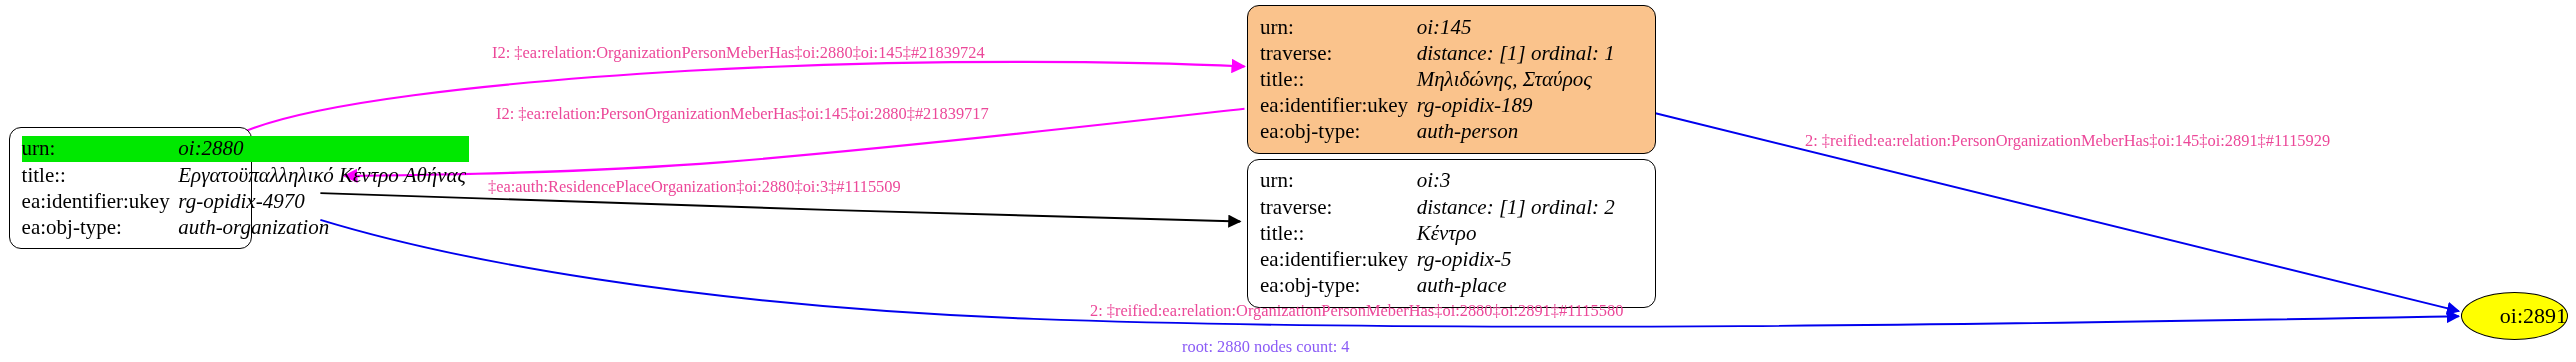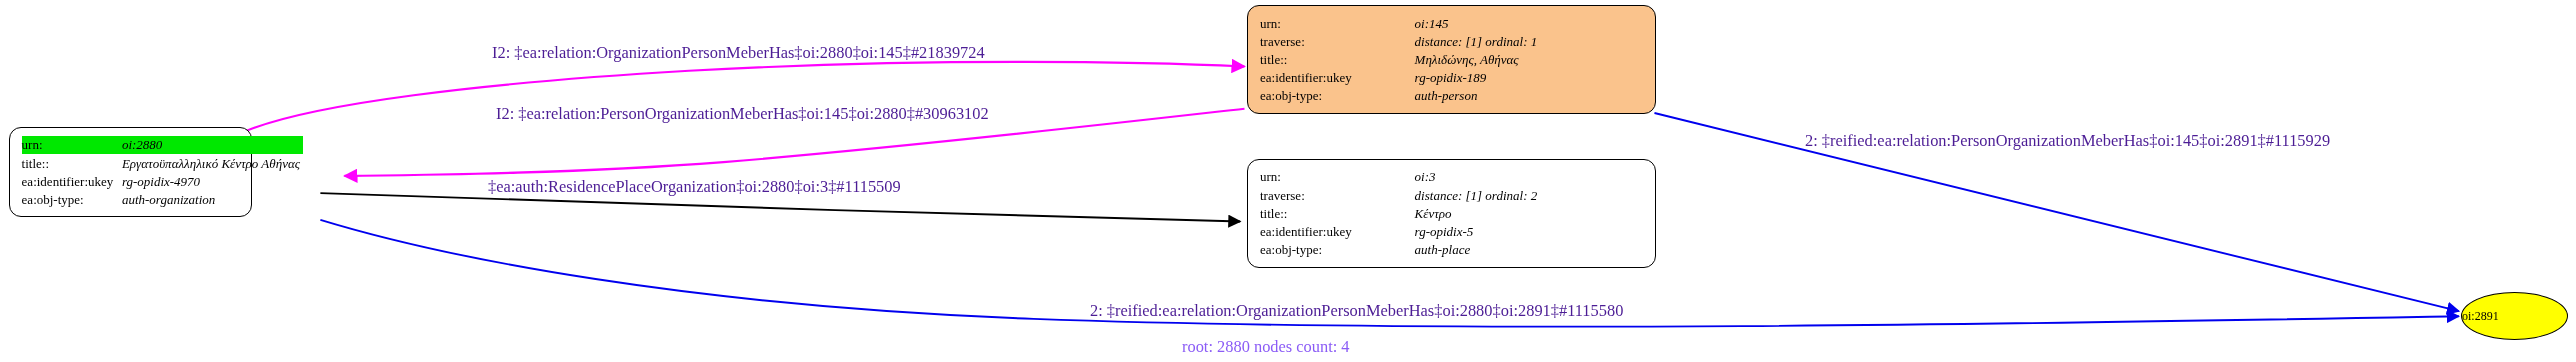--- a/index.html
+++ b/index.html
@@ -29,21 +29,21 @@
     border-radius: 12px;
     background: #ffffff;
     padding: 7.8px 12px 7.8px 12px;
   }
   .node-box.orange {
     background: #fac38c;
   }
   .rec-table {
     border-collapse: collapse;
     border-spacing: 0;
-    font-size: 13px;
+    font-size: 21px;
     line-height: 1.0;
     color: #000000;
   }
   .rec-table td {
     padding: 2.6px 0 2.6px 0;
     white-space: nowrap;
     vertical-align: top;
   }
   .rec-table td.key {
     padding-right: 8.6px;
@@ -65,28 +65,28 @@
     width: 8.6px;
   }
   .ellipse-node {
     position: absolute;
     box-sizing: border-box;
     border: 1.7px solid #000000;
     border-radius: 50%;
     background: #ffff00;
     display: flex;
     align-items: center;
-    justify-content: flex-start;
-    font-size: 12px;
+    justify-content: flex-end;
+    font-size: 22px;
     color: #000000;
   }
   .edge-label {
     position: absolute;
     font-size: 16.4px;
-    color: #4c1d95;
+    color: #ec4899;
     white-space: nowrap;
   }
   .graph-caption {
     position: absolute;
     font-size: 16.4px;
     color: #8b5cf6;
     white-space: nowrap;
   }
 </style>
 </head>
@@ -149,21 +149,21 @@
         <tr>
       <td class="key">urn:</td>
       <td class="val">oi:145</td>
     </tr>
     <tr>
       <td class="key">traverse:</td>
       <td class="val">distance: [1]     ordinal: 1</td>
     </tr>
     <tr>
       <td class="key">title::</td>
-      <td class="val">Μηλιδώνης, Αθήνας</td>
+      <td class="val">Μηλιδώνης, Σταύρος</td>
     </tr>
     <tr>
       <td class="key">ea:identifier:ukey</td>
       <td class="val">rg-opidix-189</td>
     </tr>
     <tr>
       <td class="key">ea:obj-type:</td>
       <td class="val">auth-person</td>
     </tr>
   </tbody>
@@ -196,21 +196,21 @@
   </tbody>
     </table>
 </div>
 
 <div class="ellipse-node" id="node-2891" style="left:2461px; top:292px; width:107px; height:48px;">
   <span>oi:2891</span>
 </div>
 
 <div class="edge-label" style="left:492px; top:43px;">I2: ‡ea:relation:OrganizationPersonMeberHas‡oi:2880‡oi:145‡#21839724</div>
 
-<div class="edge-label" style="left:496px; top:104px;">I2: ‡ea:relation:PersonOrganizationMeberHas‡oi:145‡oi:2880‡#30963102</div>
+<div class="edge-label" style="left:496px; top:104px;">I2: ‡ea:relation:PersonOrganizationMeberHas‡oi:145‡oi:2880‡#21839717</div>
 
 <div class="edge-label" style="left:488px; top:177px;">‡ea:auth:ResidencePlaceOrganization‡oi:2880‡oi:3‡#1115509</div>
 
 <div class="edge-label" style="left:1805px; top:131px;">2: ‡reified:ea:relation:PersonOrganizationMeberHas‡oi:145‡oi:2891‡#1115929</div>
 
 <div class="edge-label" style="left:1090px; top:301px;">2: ‡reified:ea:relation:OrganizationPersonMeberHas‡oi:2880‡oi:2891‡#1115580</div>
 
 <div class="graph-caption" style="left:1182px; top:337px;">root: 2880 nodes count: 4</div>
 
 

